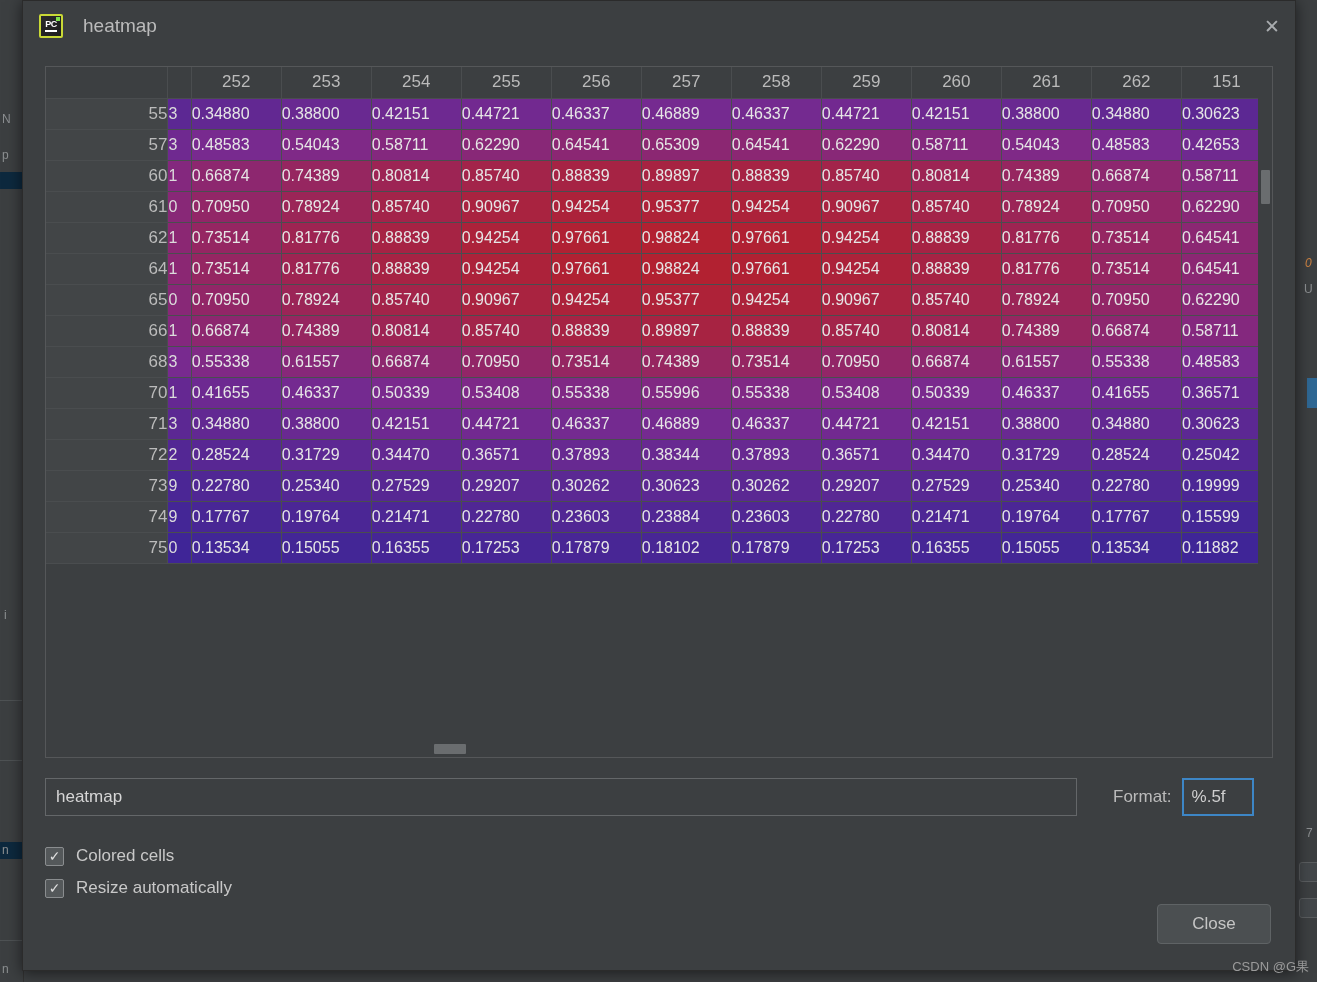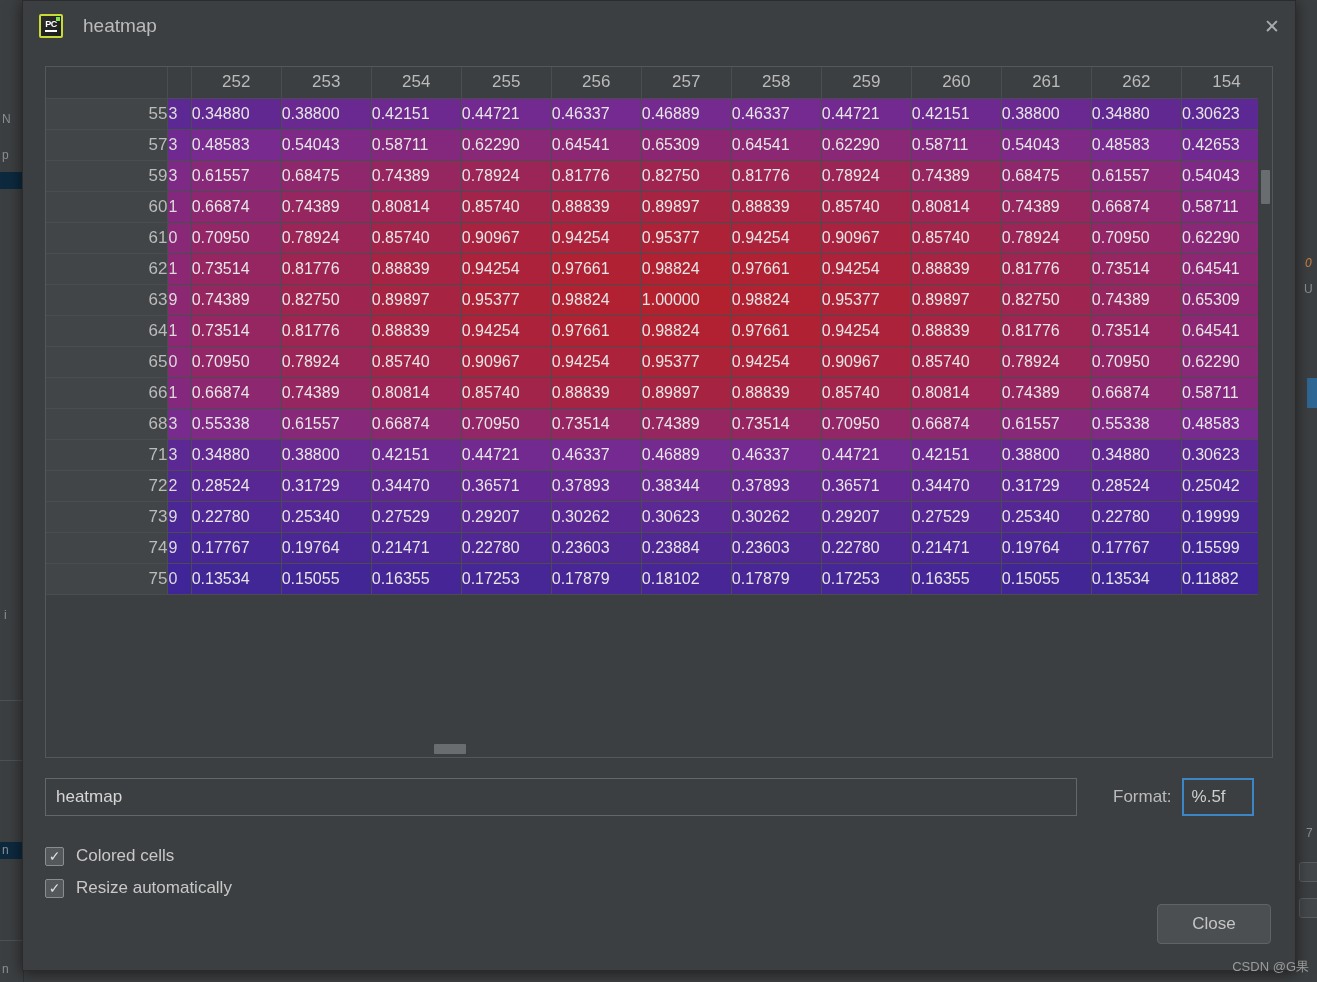--- a/index.html
+++ b/index.html
@@ -296,21 +296,21 @@
               <th class="col-head">253</th>
               <th class="col-head">254</th>
               <th class="col-head">255</th>
               <th class="col-head">256</th>
               <th class="col-head">257</th>
               <th class="col-head">258</th>
               <th class="col-head">259</th>
               <th class="col-head">260</th>
               <th class="col-head">261</th>
               <th class="col-head">262</th>
-              <th class="col-head">154</th>
+              <th class="col-head">151</th>
             </tr>
         </thead>
         <tbody id="grid-body">
             <tr>
               <td class="row-head">55</td>
               <td class="clip-cell" style="background: rgb(92, 40, 147);">3</td>
               <td class="val" style="background: rgb(98, 40, 146);">0.34880</td>
               <td class="val" style="background: rgb(105, 41, 145);">0.38800</td>
               <td class="val" style="background: rgb(110, 41, 145);">0.42151</td>
               <td class="val" style="background: rgb(114, 41, 144);">0.44721</td>
@@ -333,36 +333,20 @@
               <td class="val" style="background: rgb(139, 39, 115);">0.64541</td>
               <td class="val" style="background: rgb(139, 39, 114);">0.65309</td>
               <td class="val" style="background: rgb(139, 39, 115);">0.64541</td>
               <td class="val" style="background: rgb(136, 40, 119);">0.62290</td>
               <td class="val" style="background: rgb(132, 40, 126);">0.58711</td>
               <td class="val" style="background: rgb(127, 41, 135);">0.54043</td>
               <td class="val" style="background: rgb(120, 42, 143);">0.48583</td>
               <td class="val" style="background: rgb(111, 41, 144);">0.42653</td>
             </tr>
             <tr>
-              <td class="row-head">59</td>
-              <td class="clip-cell" style="background: rgb(127, 41, 135);">3</td>
-              <td class="val" style="background: rgb(135, 40, 121);">0.61557</td>
-              <td class="val" style="background: rgb(143, 39, 108);">0.68475</td>
-              <td class="val" style="background: rgb(150, 38, 96);">0.74389</td>
-              <td class="val" style="background: rgb(155, 37, 87);">0.78924</td>
-              <td class="val" style="background: rgb(158, 36, 82);">0.81776</td>
-              <td class="val" style="background: rgb(159, 36, 80);">0.82750</td>
-              <td class="val" style="background: rgb(158, 36, 82);">0.81776</td>
-              <td class="val" style="background: rgb(155, 37, 87);">0.78924</td>
-              <td class="val" style="background: rgb(150, 38, 96);">0.74389</td>
-              <td class="val" style="background: rgb(143, 39, 108);">0.68475</td>
-              <td class="val" style="background: rgb(135, 40, 121);">0.61557</td>
-              <td class="val" style="background: rgb(127, 41, 135);">0.54043</td>
-            </tr>
-            <tr>
               <td class="row-head">60</td>
               <td class="clip-cell" style="background: rgb(132, 40, 126);">1</td>
               <td class="val" style="background: rgb(141, 39, 111);">0.66874</td>
               <td class="val" style="background: rgb(150, 38, 96);">0.74389</td>
               <td class="val" style="background: rgb(157, 36, 84);">0.80814</td>
               <td class="val" style="background: rgb(163, 36, 74);">0.85740</td>
               <td class="val" style="background: rgb(166, 35, 68);">0.88839</td>
               <td class="val" style="background: rgb(167, 35, 66);">0.89897</td>
               <td class="val" style="background: rgb(166, 35, 68);">0.88839</td>
               <td class="val" style="background: rgb(163, 36, 74);">0.85740</td>
@@ -395,36 +379,20 @@
               <td class="val" style="background: rgb(166, 35, 68);">0.88839</td>
               <td class="val" style="background: rgb(172, 34, 58);">0.94254</td>
               <td class="val" style="background: rgb(176, 33, 51);">0.97661</td>
               <td class="val" style="background: rgb(178, 33, 49);">0.98824</td>
               <td class="val" style="background: rgb(176, 33, 51);">0.97661</td>
               <td class="val" style="background: rgb(172, 34, 58);">0.94254</td>
               <td class="val" style="background: rgb(166, 35, 68);">0.88839</td>
               <td class="val" style="background: rgb(158, 36, 82);">0.81776</td>
               <td class="val" style="background: rgb(149, 38, 98);">0.73514</td>
               <td class="val" style="background: rgb(139, 39, 115);">0.64541</td>
-            </tr>
-            <tr>
-              <td class="row-head">63</td>
-              <td class="clip-cell" style="background: rgb(140, 39, 113);">9</td>
-              <td class="val" style="background: rgb(150, 38, 96);">0.74389</td>
-              <td class="val" style="background: rgb(159, 36, 80);">0.82750</td>
-              <td class="val" style="background: rgb(167, 35, 66);">0.89897</td>
-              <td class="val" style="background: rgb(174, 34, 56);">0.95377</td>
-              <td class="val" style="background: rgb(178, 33, 49);">0.98824</td>
-              <td class="val" style="background: rgb(179, 33, 47);">1.00000</td>
-              <td class="val" style="background: rgb(178, 33, 49);">0.98824</td>
-              <td class="val" style="background: rgb(174, 34, 56);">0.95377</td>
-              <td class="val" style="background: rgb(167, 35, 66);">0.89897</td>
-              <td class="val" style="background: rgb(159, 36, 80);">0.82750</td>
-              <td class="val" style="background: rgb(150, 38, 96);">0.74389</td>
-              <td class="val" style="background: rgb(139, 39, 114);">0.65309</td>
             </tr>
             <tr>
               <td class="row-head">64</td>
               <td class="clip-cell" style="background: rgb(139, 39, 115);">1</td>
               <td class="val" style="background: rgb(149, 38, 98);">0.73514</td>
               <td class="val" style="background: rgb(158, 36, 82);">0.81776</td>
               <td class="val" style="background: rgb(166, 35, 68);">0.88839</td>
               <td class="val" style="background: rgb(172, 34, 58);">0.94254</td>
               <td class="val" style="background: rgb(176, 33, 51);">0.97661</td>
               <td class="val" style="background: rgb(178, 33, 49);">0.98824</td>
@@ -477,20 +445,36 @@
               <td class="val" style="background: rgb(149, 38, 98);">0.73514</td>
               <td class="val" style="background: rgb(150, 38, 96);">0.74389</td>
               <td class="val" style="background: rgb(149, 38, 98);">0.73514</td>
               <td class="val" style="background: rgb(146, 38, 103);">0.70950</td>
               <td class="val" style="background: rgb(141, 39, 111);">0.66874</td>
               <td class="val" style="background: rgb(135, 40, 121);">0.61557</td>
               <td class="val" style="background: rgb(128, 41, 133);">0.55338</td>
               <td class="val" style="background: rgb(120, 42, 143);">0.48583</td>
             </tr>
             <tr>
+              <td class="row-head">70</td>
+              <td class="clip-cell" style="background: rgb(101, 40, 146);">1</td>
+              <td class="val" style="background: rgb(109, 41, 145);">0.41655</td>
+              <td class="val" style="background: rgb(116, 42, 144);">0.46337</td>
+              <td class="val" style="background: rgb(122, 42, 142);">0.50339</td>
+              <td class="val" style="background: rgb(126, 41, 136);">0.53408</td>
+              <td class="val" style="background: rgb(128, 41, 133);">0.55338</td>
+              <td class="val" style="background: rgb(129, 41, 131);">0.55996</td>
+              <td class="val" style="background: rgb(128, 41, 133);">0.55338</td>
+              <td class="val" style="background: rgb(126, 41, 136);">0.53408</td>
+              <td class="val" style="background: rgb(122, 42, 142);">0.50339</td>
+              <td class="val" style="background: rgb(116, 42, 144);">0.46337</td>
+              <td class="val" style="background: rgb(109, 41, 145);">0.41655</td>
+              <td class="val" style="background: rgb(101, 40, 146);">0.36571</td>
+            </tr>
+            <tr>
               <td class="row-head">71</td>
               <td class="clip-cell" style="background: rgb(92, 40, 147);">3</td>
               <td class="val" style="background: rgb(98, 40, 146);">0.34880</td>
               <td class="val" style="background: rgb(105, 41, 145);">0.38800</td>
               <td class="val" style="background: rgb(110, 41, 145);">0.42151</td>
               <td class="val" style="background: rgb(114, 41, 144);">0.44721</td>
               <td class="val" style="background: rgb(116, 42, 144);">0.46337</td>
               <td class="val" style="background: rgb(117, 42, 144);">0.46889</td>
               <td class="val" style="background: rgb(116, 42, 144);">0.46337</td>
               <td class="val" style="background: rgb(114, 41, 144);">0.44721</td>

